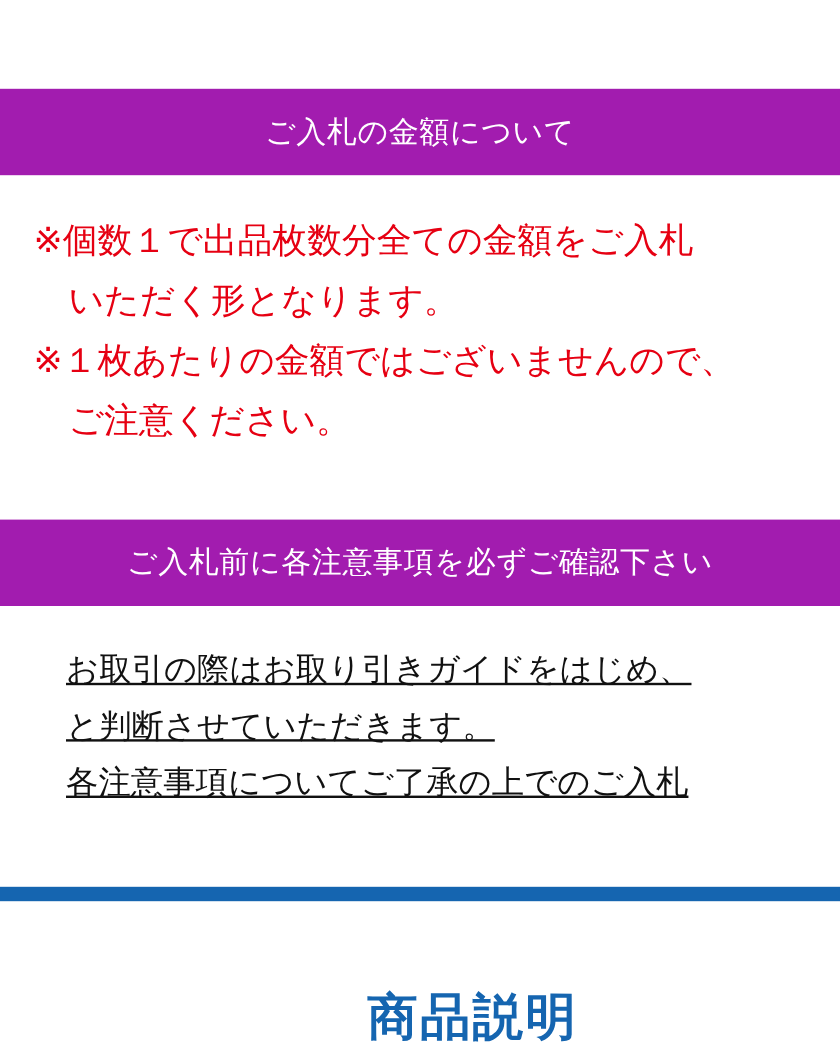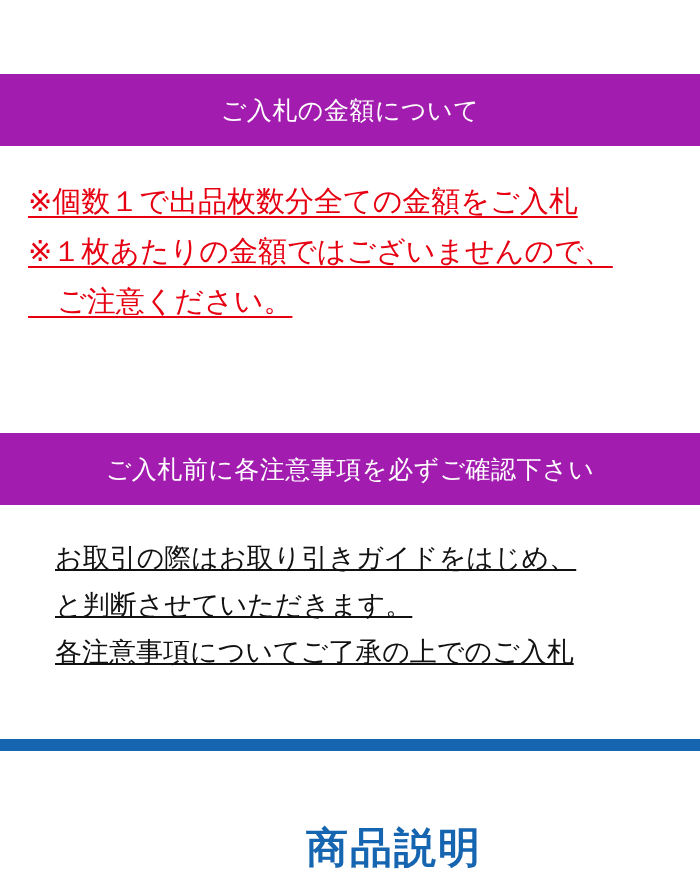--- a/index.html
+++ b/index.html
@@ -59,21 +59,20 @@
     color: #e60012;
     font-size: 29px;
     line-height: 50px;
     box-sizing: border-box;
     padding: 0 28px;
   }
   .notice .line {
     white-space: pre;
   }
   .notice .u {
-    text-decoration: underline;
     text-decoration-thickness: 2px;
     text-underline-offset: 5px;
   }
 
   
   .body-text {
     position: absolute;
     left: 0;
     top: 535px;
     width: 700px;
@@ -115,20 +114,21 @@
 <body>
 
 <div class="page">
 
   <div class="banner banner-1">
     <span>ご入札の金額について</span>
   </div>
 
   <div class="notice">
     <div class="line"><span class="u">※個数１で出品枚数分全ての金額をご入札</span></div>
+    <div class="line"><span class="u">　いただく形となります。</span></div>
     <div class="line"><span class="u">※１枚あたりの金額ではございませんので、</span></div>
     <div class="line"><span class="u">　ご注意ください。</span></div>
   </div>
 
   <div class="banner banner-2">
     <span>ご入札前に各注意事項を必ずご確認下さい</span>
   </div>
 
   <div class="body-text">
     <div class="line">お取引の際はお取り引きガイドをはじめ、</div>

